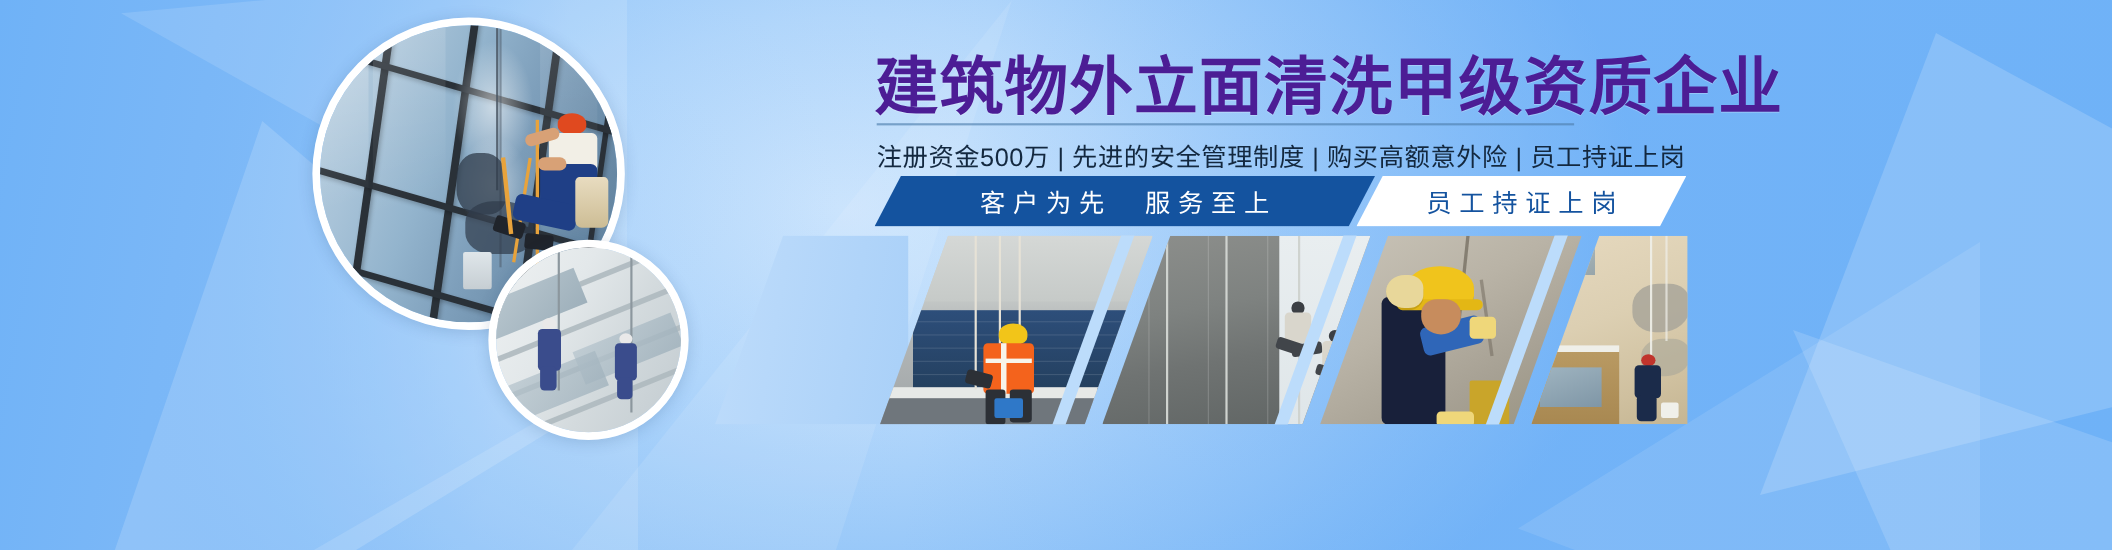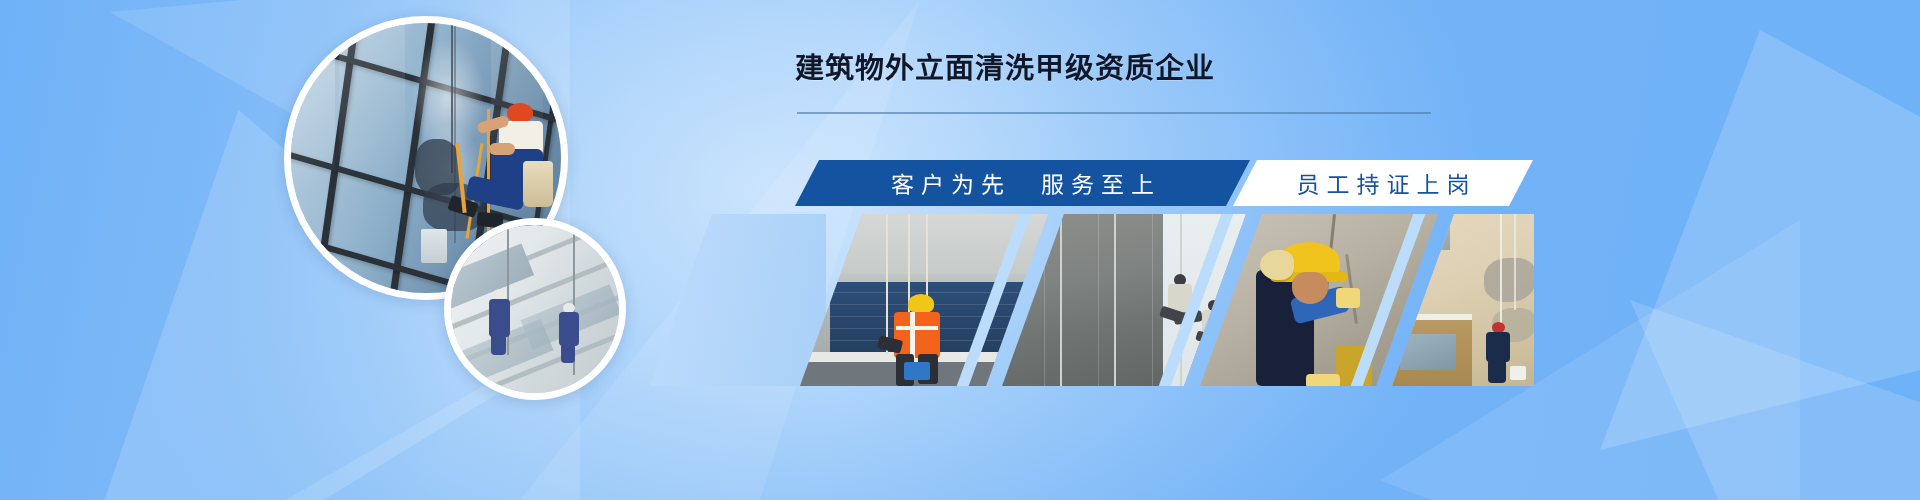--- a/index.html
+++ b/index.html
@@ -73,23 +73,23 @@
   .f-band{position:absolute;height:5px;background:#aeb9bf;opacity:.9;transform:rotate(-22deg);width:190%;left:-45%;}
   .f-win{position:absolute;background:linear-gradient(150deg,#b9c7cf,#9eb0bb);transform:rotate(-22deg);}
   .f-worker{position:absolute;}
   .fw-body{position:absolute;background:#3a4c8c;border-radius:4px;}
   .fw-head{position:absolute;background:#e9e9e9;border-radius:50%;}
   .fw-line{position:absolute;width:2px;background:#8c979e;}
 
   
   .content{position:absolute;left:795px;top:0;width:760px;height:500px;}
   .headline{
-    position:absolute;left:0;top:44px;
-    font-size:29px;font-weight:bold;letter-spacing:1px;
-    color:#0f172a;white-space:nowrap;
+    position:absolute;left:0;top:32px;
+    font-size:58px;font-weight:bold;letter-spacing:1px;
+    color:#4c1d95;white-space:nowrap;
     font-family:"Liberation Sans","DejaVu Sans",sans-serif;
     text-shadow:0 1px 0 rgba(255,255,255,.25);
   }
   .rule{
     position:absolute;left:2px;top:112px;width:634px;height:2px;
     background:#4f7fae;opacity:.65;
   }
   .subline{
     position:absolute;left:2px;top:124px;
     font-size:23px;color:#13283f;letter-spacing:.5px;white-space:nowrap;
@@ -264,20 +264,21 @@
       </div>
     </div>
   </div>
 
   <div class="content">
 
     <div class="headline">建筑物外立面清洗甲级资质企业</div>
 
     <div class="rule"></div>
 
+    <div class="subline">注册资金500万 | 先进的安全管理制度 | 购买高额意外险 | 员工持证上岗</div>
 
     <div class="slogans">
       <div class="slogan slogan-dark">客户为先　服务至上</div>
       <div class="slogan slogan-light">员工持证上岗</div>
     </div>
   </div>
 
   <div class="strip">
 
     <div class="panel p0"></div>

